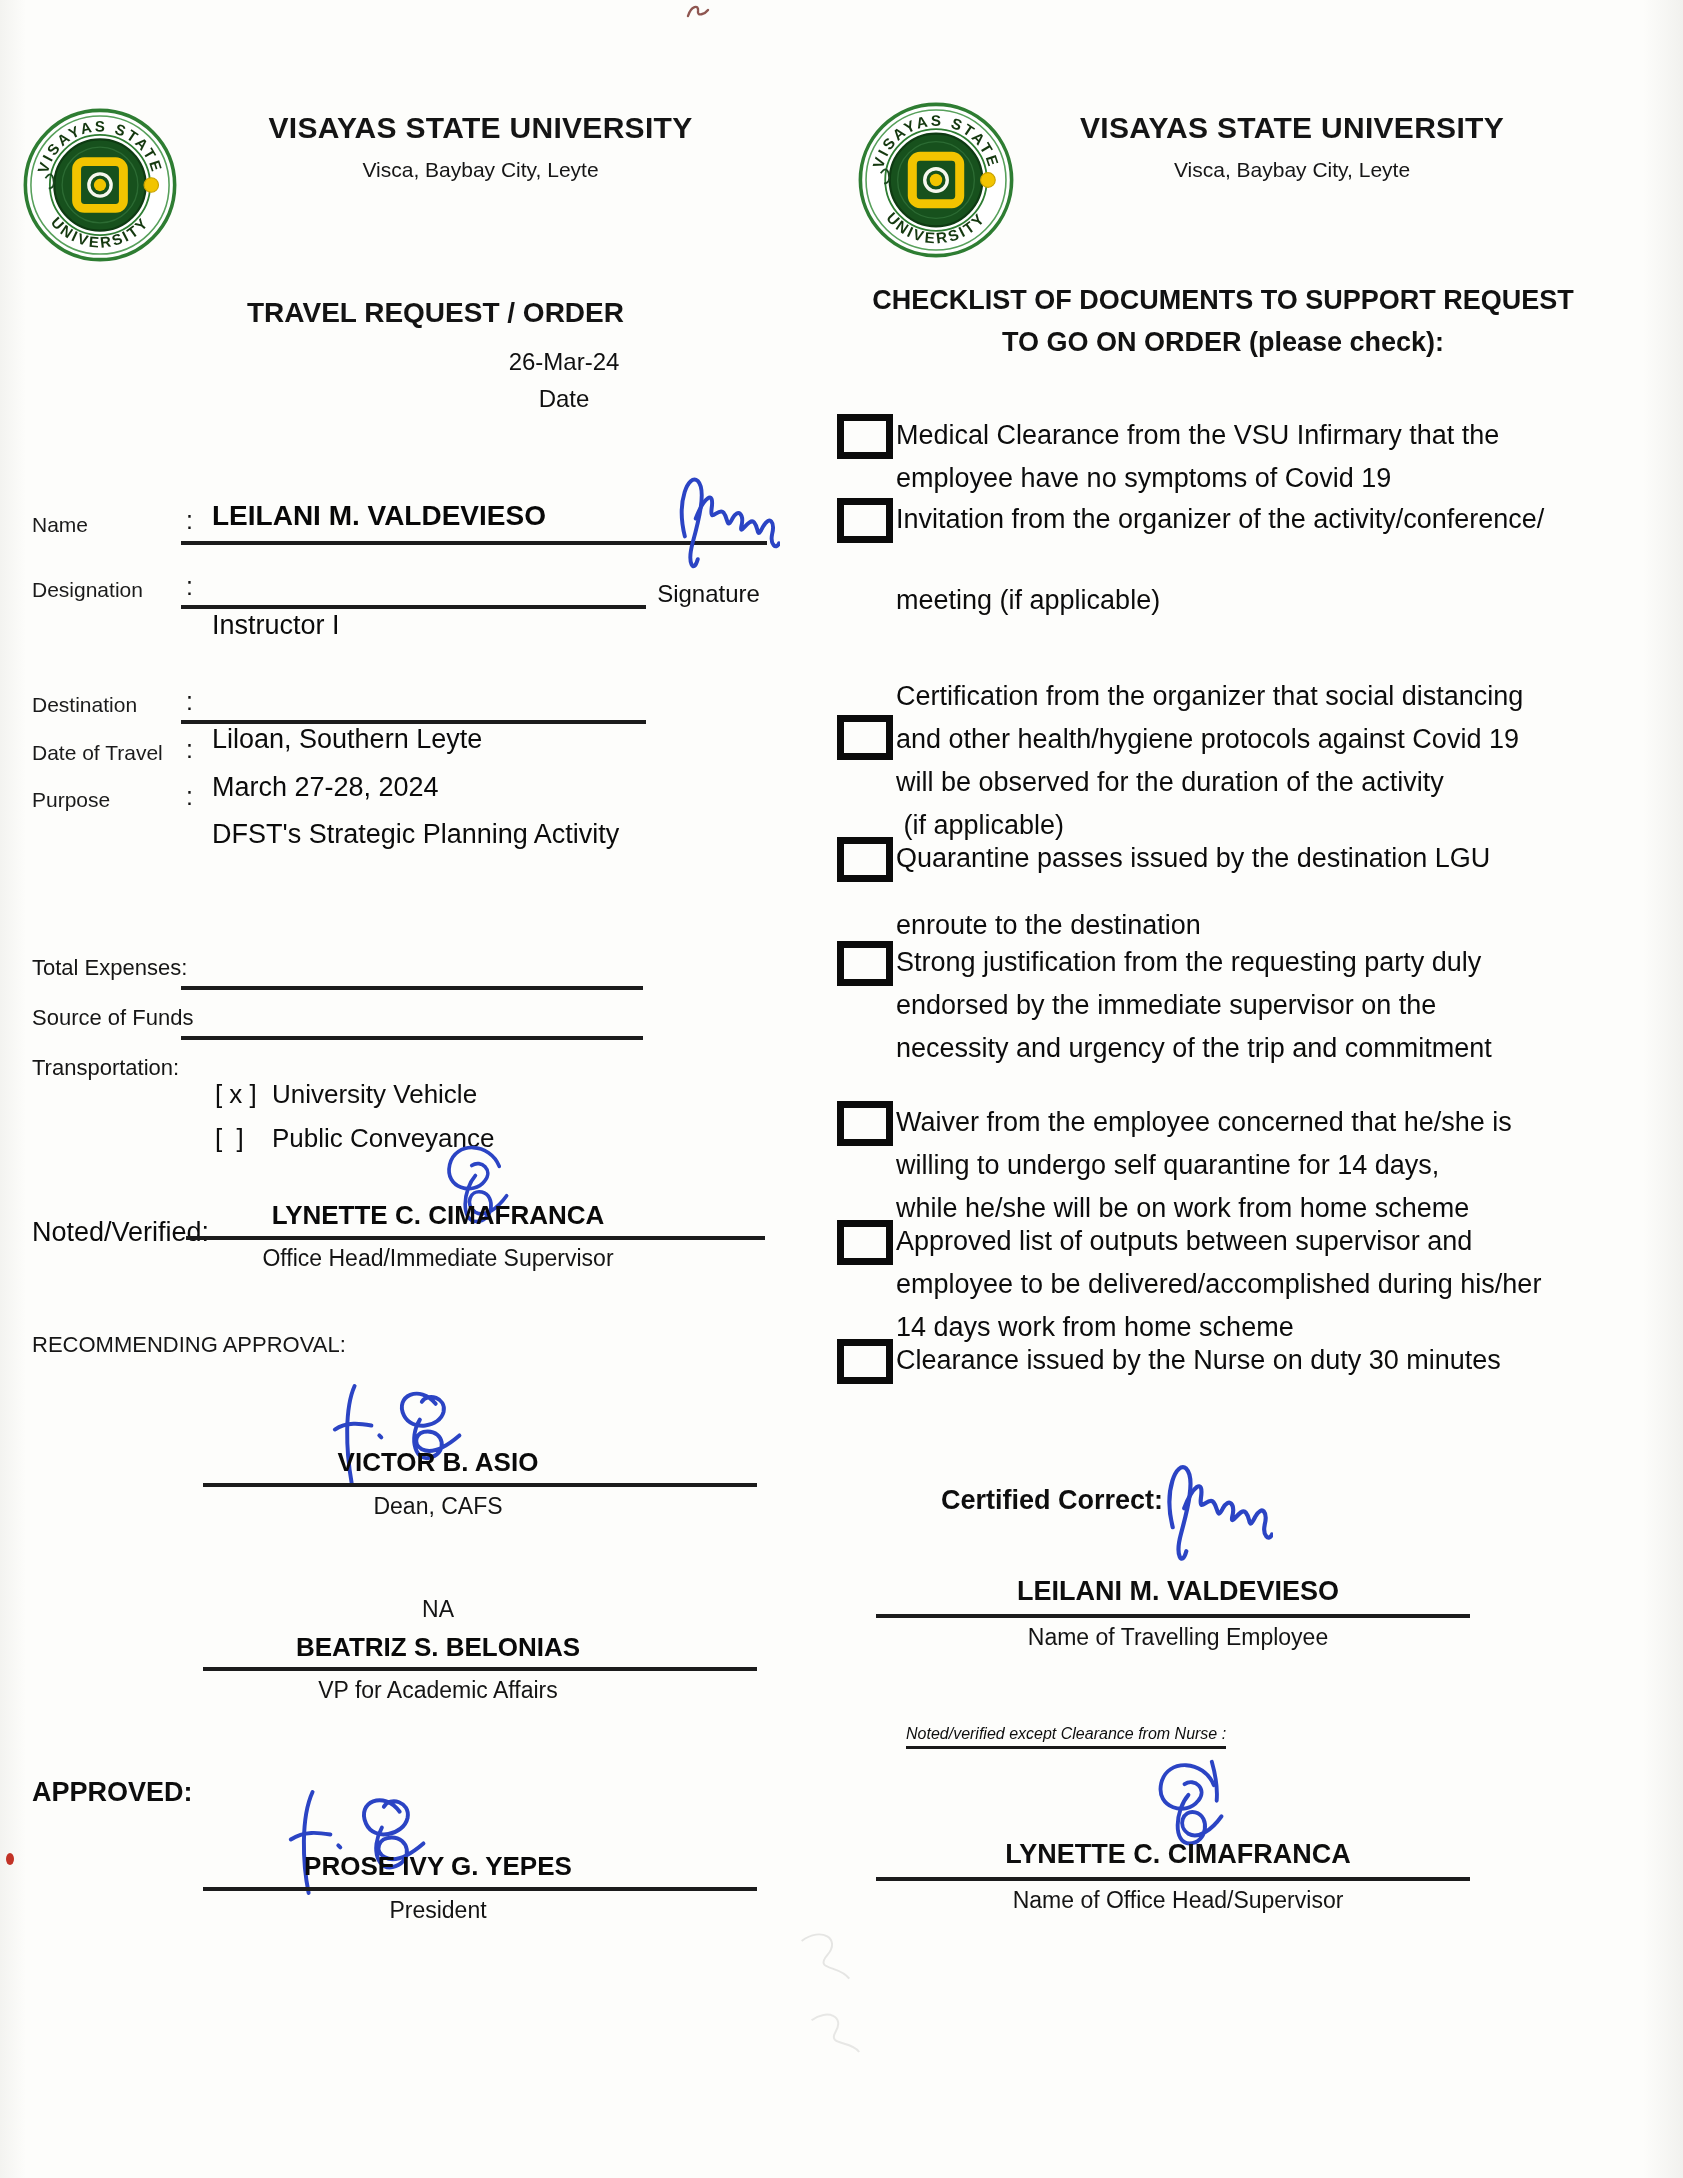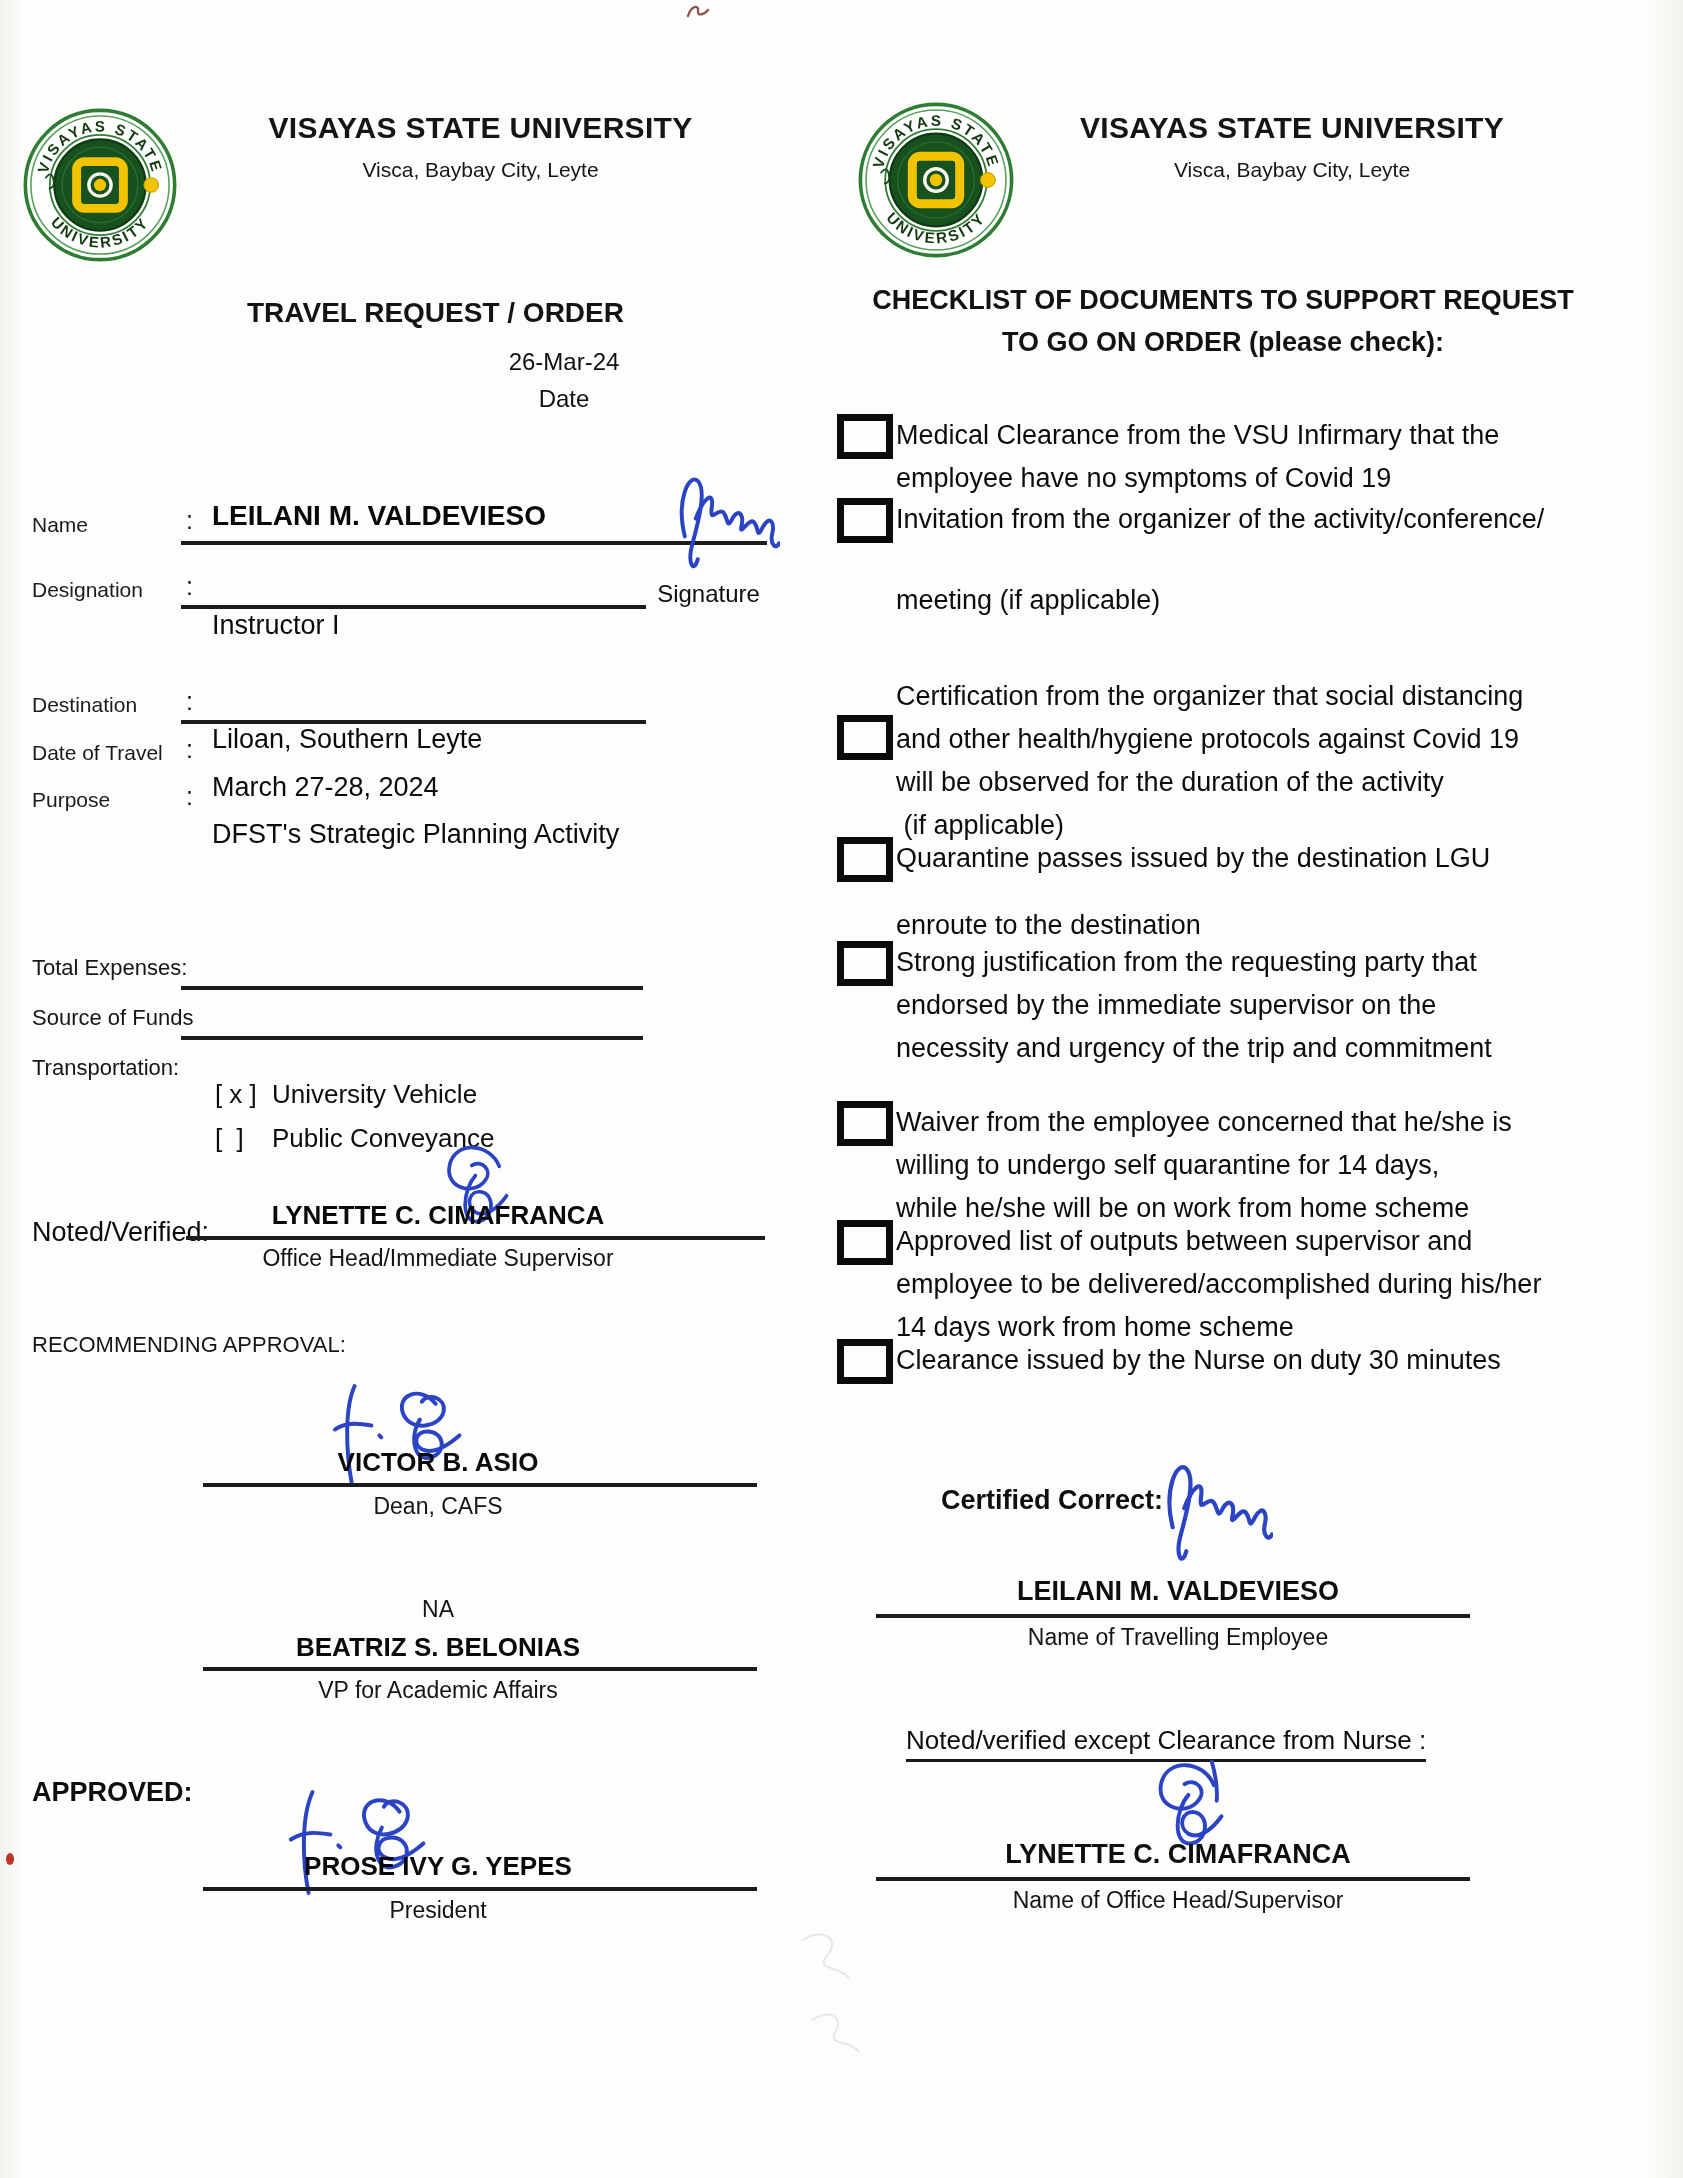--- a/index.html
+++ b/index.html
@@ -200,21 +200,21 @@
     <div class="cl-box"></div>
     <div class="cl-text">
       <div class="cl-line">Quarantine passes issued by the destination LGU</div>
       <div class="cl-line gap24">enroute to the destination</div>
     </div>
   </div>
 
   <div class="cl-item" style="top:941px;">
     <div class="cl-box"></div>
     <div class="cl-text">
-      <div class="cl-line">Strong justification from the requesting party that</div>
+      <div class="cl-line">Strong justification from the requesting party duly</div>
       <div class="cl-line">endorsed by the immediate supervisor on the</div>
       <div class="cl-line">necessity and urgency of the trip and commitment</div>
     </div>
   </div>
 
   <div class="cl-item" style="top:1101px;">
     <div class="cl-box"></div>
     <div class="cl-text">
       <div class="cl-line">Waiver from the employee concerned that he/she is</div>
       <div class="cl-line">willing to undergo self quarantine for 14 days,</div>
@@ -240,21 +240,21 @@
 
   <div class="abs" style="left:941px;top:1485px;font-size:27px;font-weight:bold;">Certified Correct:</div>
   <svg class="abs sig" style="left:1156px;top:1447px;" width="117" height="129" viewBox="0 0 112 122">
     <path d="M16 76 C7 40 20 12 29 20 C38 29 30 60 24 82 C18 104 25 114 29 99"></path>
     <path d="M27 58 C35 37 46 28 43 48 C41 64 50 46 55 52 C60 58 58 70 64 58 C70 47 76 54 73 66 C71 77 81 56 86 62 C91 68 88 80 95 66 C102 54 107 62 104 74 C102 84 108 90 111 83"></path>
   </svg>
   <div class="abs cntr" style="left:891px;top:1576px;width:574px;font-size:27px;font-weight:bold;">LEILANI M. VALDEVIESO</div>
   <div class="abs uline" style="left:876px;top:1614px;width:594px;"></div>
   <div class="abs stitle cntr" style="left:891px;top:1624px;width:574px;">Name of Travelling Employee</div>
 
-  <div class="abs underlined" style="left:906px;top:1725px;font-size:26px;">Noted/verified except Clearance from Nurse :</div>
+  <div class="abs underlined" style="left:906px;top:1725px;font-size:16px;font-style:italic;">Noted/verified except Clearance from Nurse :</div>
   <svg class="abs sig" style="left:1134px;top:1754px;" width="107" height="107" viewBox="0 0 110 110">
     <path d="M82 32 C72 6 34 4 28 30 C22 56 54 64 66 48 C76 36 62 24 52 31"></path>
     <path d="M56 42 C42 58 40 92 57 92 C75 92 79 64 63 60 C50 57 44 74 56 82 C66 88 80 78 90 64"></path>
     <path d="M80 8 C84 22 86 36 85 48"></path>
   </svg>
   <div class="abs cntr" style="left:891px;top:1839px;width:574px;font-size:27px;font-weight:bold;">LYNETTE C. CIMAFRANCA</div>
   <div class="abs uline" style="left:876px;top:1877px;width:594px;"></div>
   <div class="abs stitle cntr" style="left:891px;top:1887px;width:574px;">Name of Office Head/Supervisor</div>
 
   <svg class="abs artifact" style="left:685px;top:2px;" width="26" height="20" viewBox="0 0 26 20">

